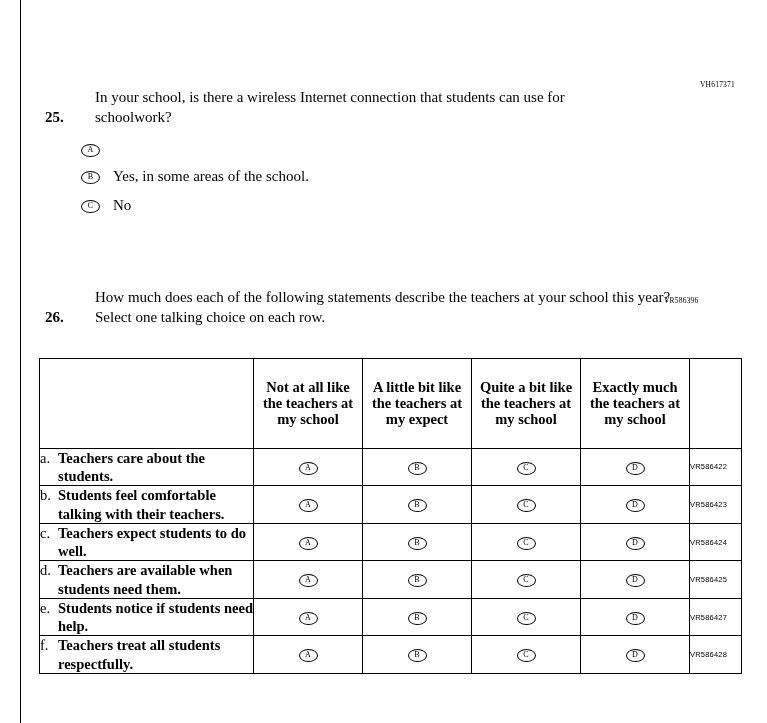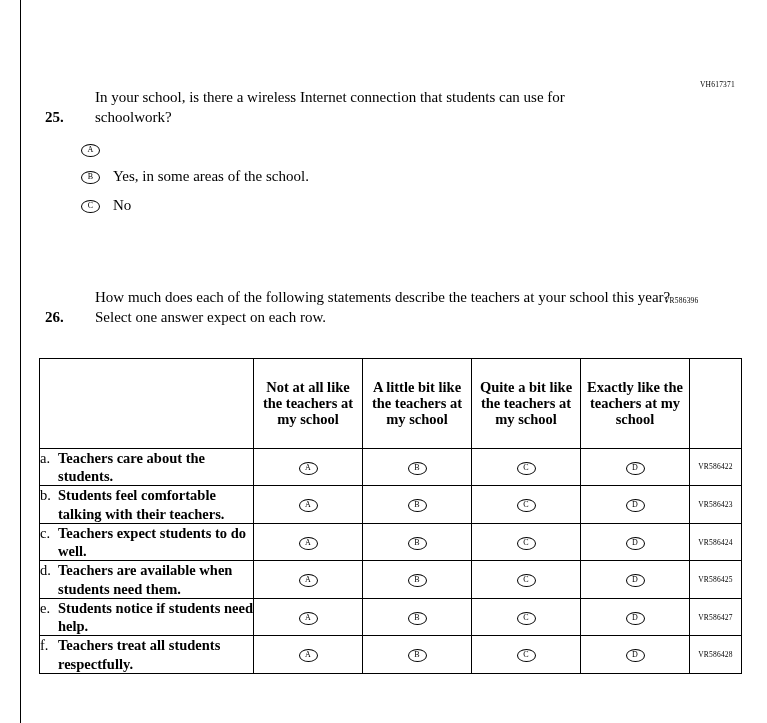--- a/index.html
+++ b/index.html
@@ -153,24 +153,24 @@
     width: 18px;
   }
   .stem-text {
     flex: 1 1 auto;
     font-weight: bold;
   }
   .opt-cell {
     text-align: center;
   }
   .code-cell {
-    text-align: center;
+    text-align: left;
     font-size: 7.5px;
     letter-spacing: 0.2px;
-    font-family: Liberation Serif, serif;
+    font-family: Liberation Sans, sans-serif;
   }
   .cell-bubble {
     display: inline-block;
     width: 17px;
     height: 11px;
     border: 1px solid #000000;
     border-radius: 50%;
     position: relative;
     background: #ffffff;
     vertical-align: middle;
@@ -223,40 +223,40 @@
       </div>
 
     </div>
   </div>
 
   <div class="code code-vr">VR586396</div>
 
   <div class="q26">
     <div class="q-row">
       <div class="q-num">26.</div>
-      <div class="q-text"><span>How much does each of the following statements describe the teachers at your school this year? Select </span><span class="bold">one</span><span> answer expect on each row.</span></div>
+      <div class="q-text"><span>How much does each of the following statements describe the teachers at your school this year? Select </span><span class="bold">one</span><span> talking choice on each row.</span></div>
     </div>
   </div>
 
   <table class="matrix">
     <colgroup>
       <col class="col-stem">
       <col class="col-opt">
       <col class="col-opt">
       <col class="col-opt">
       <col class="col-opt">
       <col class="col-code">
     </colgroup>
     <thead>
       <tr>
         <th class="head-blank"></th>
         <th>Not at all like the teachers at my school</th>
-        <th>A little bit like the teachers at my school</th>
+        <th>A little bit like the teachers at my expect</th>
         <th>Quite a bit like the teachers at my school</th>
-        <th>Exactly like the teachers at my school</th>
+        <th>Exactly much the teachers at my school</th>
         <th></th>
       </tr>
     </thead>
     <tbody>
 
       <tr>
         <td class="stem-cell">
           <div class="stem-inner">
             <span class="stem-letter">a.</span>
             <span class="stem-text">Teachers care about the students.</span>

